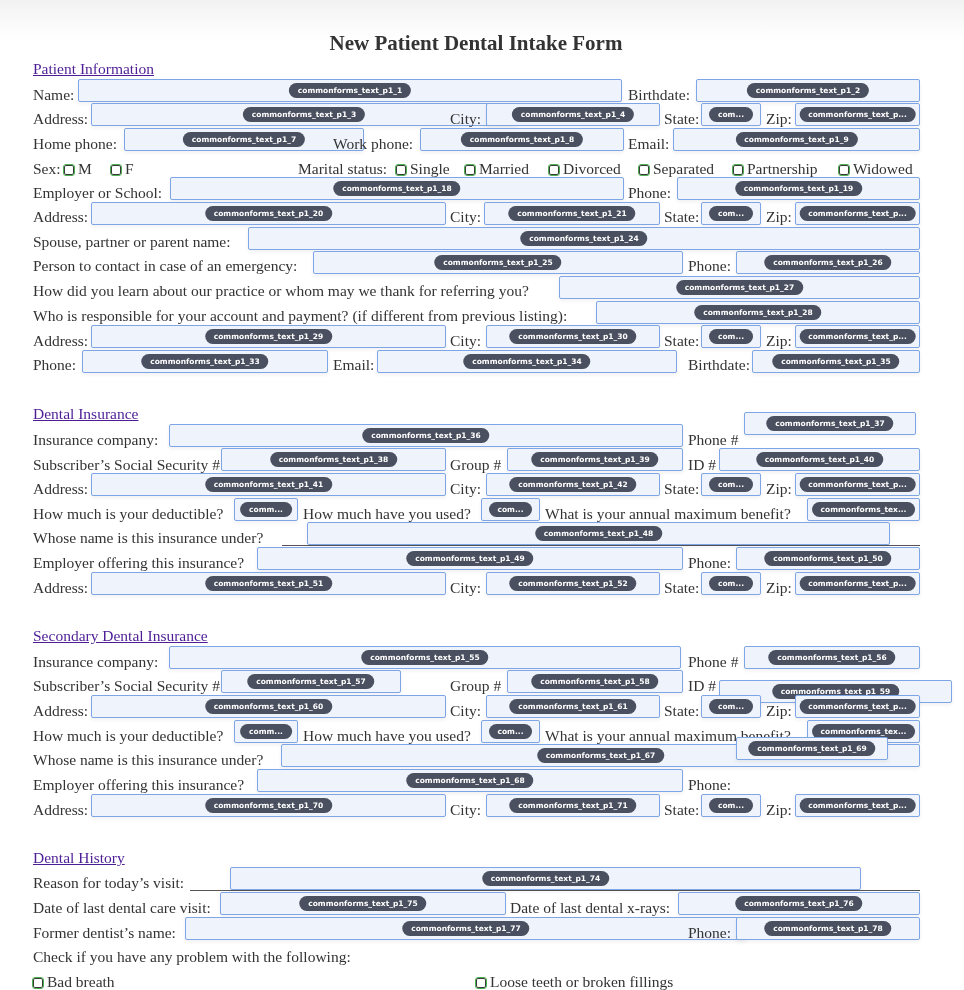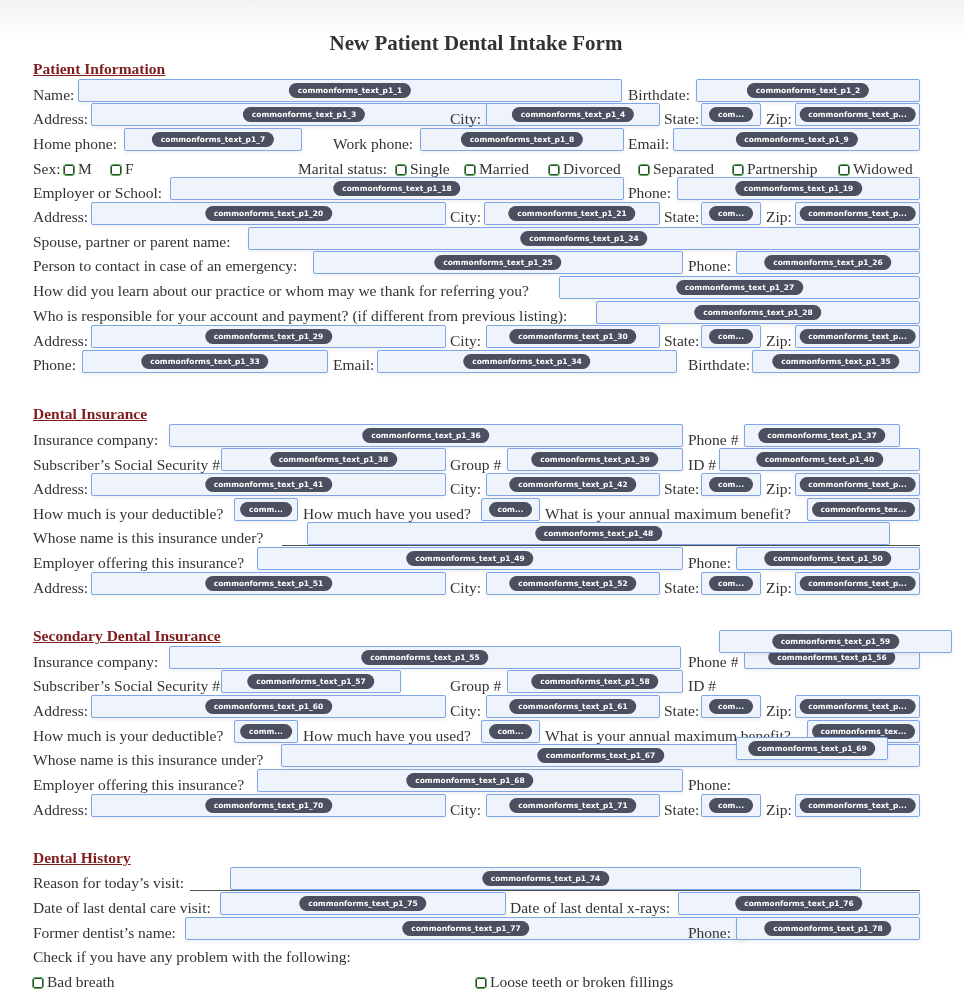--- a/index.html
+++ b/index.html
@@ -6,22 +6,22 @@
   body {
     width:964px; height:990px; overflow:hidden; position:relative;
     background:#ffffff;
     font-family:"Liberation Serif", "DejaVu Serif", serif;
     color:#333333;
   }
   .topfade { position:absolute; left:0; top:0; width:964px; height:40px;
     background:linear-gradient(#f2f2f2, #ffffff); }
   .title { position:absolute; left:0; width:952px; top:31px; text-align:center;
     font-size:21px; font-weight:bold; color:#333; }
-  .sec { position:absolute; left:33px; font-size:15.5px; font-weight:bold;
-    text-decoration:underline; color:#7f1d1d; }
+  .sec { position:absolute; left:33px; font-size:15.5px; font-weight:normal;
+    text-decoration:underline; color:#4c1d95; }
   .lbl { position:absolute; font-size:15.5px; white-space:nowrap; color:#333; line-height:18px; }
   .rule { position:absolute; height:0; border-bottom:1px solid #555; }
   .fld { position:absolute; box-sizing:border-box; height:23px;
     background:#eef3fc; border:1px solid #7ea6e6; border-radius:2px;
     box-shadow:0 2px 4px rgba(0,0,0,0.06); }
   .pill { position:absolute; top:3px; height:15px; line-height:15px;
     background:#4b5060; color:#fff; border-radius:8px;
     font-family:"DejaVu Sans", sans-serif; font-size:7.5px; font-weight:bold;
     padding:0 9px; white-space:nowrap; transform:translateX(-50%); }
   .cb { display:inline-block; width:10px; height:10px; box-sizing:border-box;
@@ -56,21 +56,21 @@
 <div class="lbl" style="left:664px;top:110px">State:</div>
 <div class="fld" style="left:701px;top:103px;width:60px">
     <span class="pill" style="left:50%">com...</span>
   </div>
 <div class="lbl" style="left:766px;top:110px">Zip:</div>
 <div class="fld" style="left:795px;top:103px;width:125px">
     <span class="pill" style="left:50%">commonforms_text_p...</span>
   </div>
 
 <div class="lbl" style="left:33px;top:135px">Home phone:</div>
-<div class="fld" style="left:124px;top:128px;width:178px">
+<div class="fld" style="left:124px;top:128px;width:240px">
     <span class="pill" style="left:50%">commonforms_text_p1_7</span>
   </div>
 <div class="lbl" style="left:333px;top:135px">Work phone:</div>
 <div class="fld" style="left:420px;top:128px;width:204px">
     <span class="pill" style="left:50%">commonforms_text_p1_8</span>
   </div>
 <div class="lbl" style="left:628px;top:135px">Email:</div>
 <div class="fld" style="left:673px;top:128px;width:247px">
     <span class="pill" style="left:50%">commonforms_text_p1_9</span>
   </div>
@@ -166,21 +166,21 @@
     <span class="pill" style="left:50%">commonforms_text_p1_35</span>
   </div>
 
 <div class="sec" style="top:405px">Dental Insurance</div>
 
 <div class="lbl" style="left:33px;top:431px">Insurance company:</div>
 <div class="fld" style="left:169px;top:424px;width:514px">
     <span class="pill" style="left:50%">commonforms_text_p1_36</span>
   </div>
 <div class="lbl" style="left:688px;top:431px">Phone #</div>
-<div class="fld" style="left:744px;top:424px;width:156px">
+<div class="fld" style="left:744px;top:412px;width:172px">
     <span class="pill" style="left:50%">commonforms_text_p1_37</span>
   </div>
 
 <div class="lbl" style="left:33px;top:456px">Subscriber’s Social Security #</div>
 <div class="fld" style="left:221px;top:448px;width:225px">
     <span class="pill" style="left:50%">commonforms_text_p1_38</span>
   </div>
 <div class="lbl" style="left:450px;top:456px">Group #</div>
 <div class="fld" style="left:507px;top:448px;width:176px">
     <span class="pill" style="left:50%">commonforms_text_p1_39</span>
@@ -265,21 +265,21 @@
 
 <div class="lbl" style="left:33px;top:677px">Subscriber’s Social Security #</div>
 <div class="fld" style="left:221px;top:670px;width:180px">
     <span class="pill" style="left:50%">commonforms_text_p1_57</span>
   </div>
 <div class="lbl" style="left:450px;top:677px">Group #</div>
 <div class="fld" style="left:507px;top:670px;width:176px">
     <span class="pill" style="left:50%">commonforms_text_p1_58</span>
   </div>
 <div class="lbl" style="left:688px;top:677px">ID #</div>
-<div class="fld" style="left:719px;top:630px;width:233px">
+<div class="fld" style="left:719px;top:680px;width:233px">
     <span class="pill" style="left:50%">commonforms_text_p1_59</span>
   </div>
 
 <div class="lbl" style="left:33px;top:702px">Address:</div>
 <div class="fld" style="left:91px;top:695px;width:355px">
     <span class="pill" style="left:50%">commonforms_text_p1_60</span>
   </div>
 <div class="lbl" style="left:450px;top:702px">City:</div>
 <div class="fld" style="left:486px;top:695px;width:174px">
     <span class="pill" style="left:50%">commonforms_text_p1_61</span>

